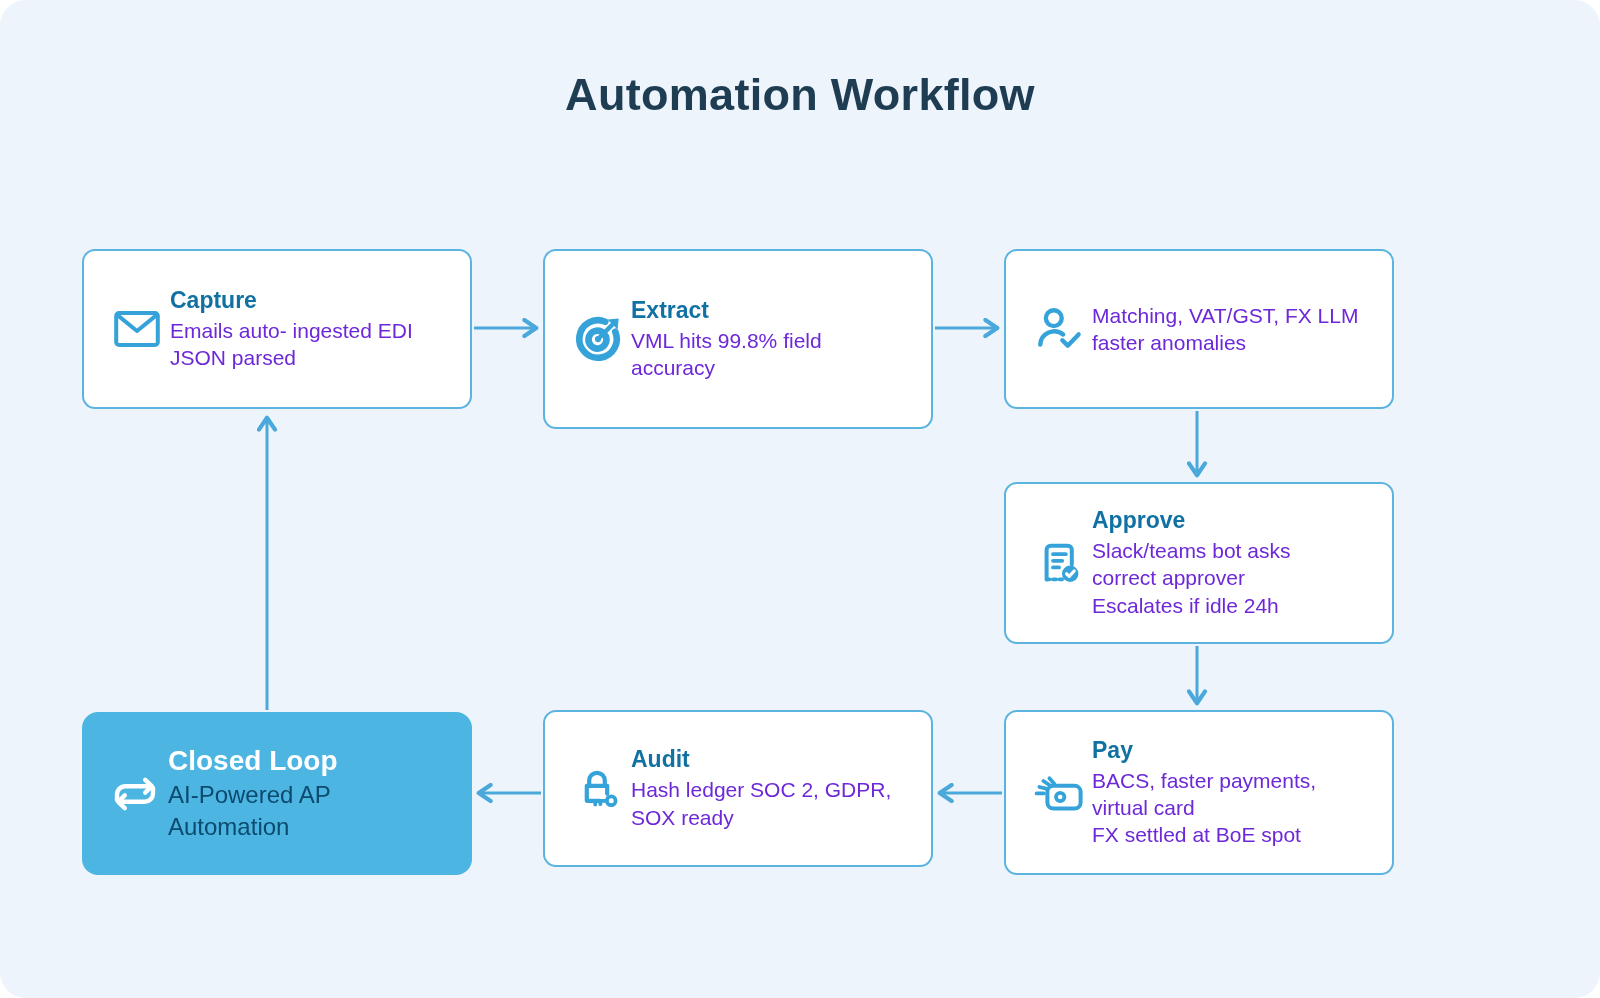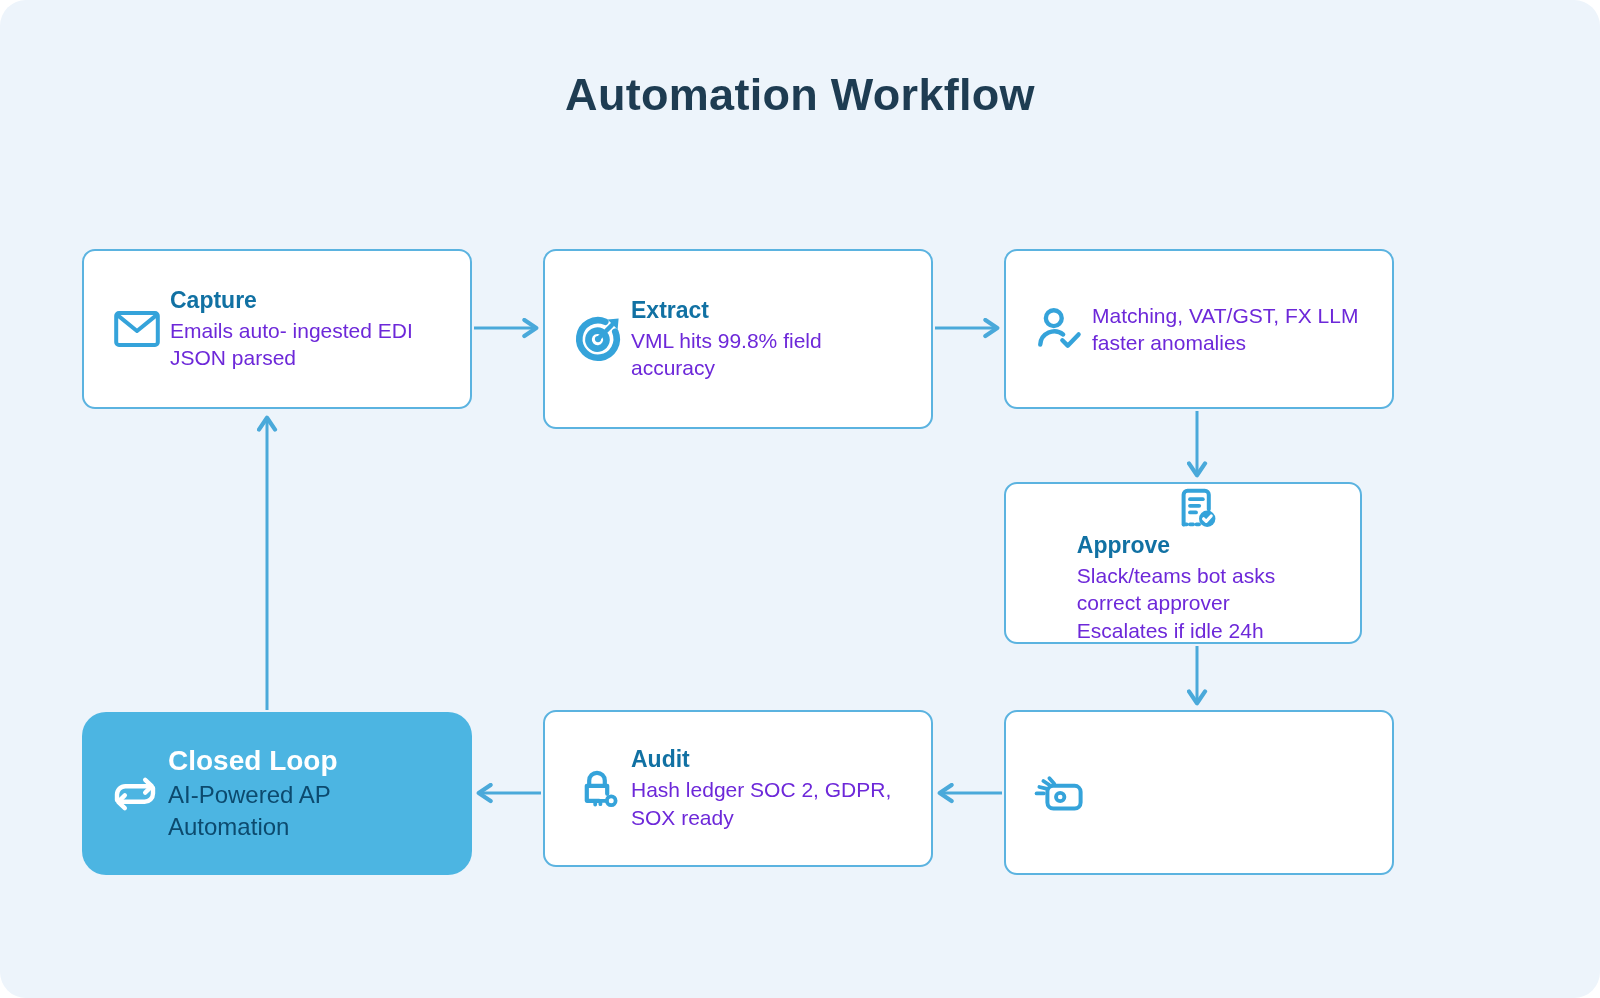--- a/index.html
+++ b/index.html
@@ -46,29 +46,29 @@
   .node-body {
     display: block;
     font-size: 21px;
     color: #6d28d9;
     line-height: 1.3;
     white-space: pre-line;
   }
   .node.highlight {
     background: #4cb5e2;
     border: none;
-    border-radius: 24px;
+    border-radius: 16px;
   }
   .node.highlight .node-title { color: #ffffff; font-size: 28px; margin-bottom: 2px; }
   .node.highlight .node-body  { color: #0c4a6e; font-size: 24px; }
 
   #node-capture  { left: 82px;   top: 249px; width: 390px; height: 160px; }
   #node-extract  { left: 543px;  top: 249px; width: 390px; height: 180px; }
   #node-validate { left: 1004px; top: 249px; width: 390px; height: 160px; }
-  #node-approve  { left: 1004px; top: 482px; width: 358px; height: 162px; flex-direction: column; }
+  #node-approve  { left: 1004px; top: 482px; width: 390px; height: 162px; }
   #node-pay      { left: 1004px; top: 710px; width: 390px; height: 165px; }
   #node-audit    { left: 543px;  top: 710px; width: 390px; height: 157px; }
   #node-closed   { left: 82px;   top: 712px; width: 390px; height: 163px; }
 
   #connectors { position: absolute; inset: 0; pointer-events: none; }
 </style>
 </head>
 <body>
 
 <div class="canvas">
@@ -161,20 +161,26 @@
     <span class="icon-wrap">
       <svg width="52" height="44" viewBox="0 0 26 22">
         <rect x="7.2" y="7.4" width="16.6" height="11.4" rx="3" fill="none" stroke="#35a3da" stroke-width="2"></rect>
         <circle cx="13.6" cy="13" r="2.1" fill="none" stroke="#35a3da" stroke-width="1.9"></circle>
         <path d="M1.8 11.2 H5.4" stroke="#35a3da" stroke-width="1.9" stroke-linecap="round"></path>
         <path d="M3.2 8 L6.6 8.8" stroke="#35a3da" stroke-width="1.9" stroke-linecap="round"></path>
         <path d="M5.2 5 L8.2 7" stroke="#35a3da" stroke-width="1.9" stroke-linecap="round"></path>
         <path d="M8.2 3.6 L10.6 6.4" stroke="#35a3da" stroke-width="1.9" stroke-linecap="round"></path>
       </svg>
     </span>
+    <span class="text-wrap">
+      <span class="node-title">Pay</span>
+      <span class="node-body">BACS, faster payments,
+virtual card
+FX settled at BoE spot</span>
+    </span>
   </div>
 
   <div class="node" id="node-audit">
     <span class="icon-wrap">
       <svg width="48" height="48" viewBox="0 0 24 24">
         <path d="M7.6 10.4 V7.8 A3.9 3.9 0 0 1 15.4 7.8 V10.4" fill="none" stroke="#35a3da" stroke-width="2.1" stroke-linecap="round"></path>
         <path d="M12.6 17.9 H6.4 V10.4 H16.6 V14.4" fill="none" stroke="#35a3da" stroke-width="2.1" stroke-linecap="round" stroke-linejoin="round"></path>
         <circle cx="18.6" cy="17.9" r="2.2" fill="none" stroke="#35a3da" stroke-width="1.9"></circle>
         <path d="M16.4 17.9 H10.6 M10.6 17.9 v1.9 M13.2 17.9 v1.7" fill="none" stroke="#35a3da" stroke-width="1.9" stroke-linecap="round"></path>
       </svg>

